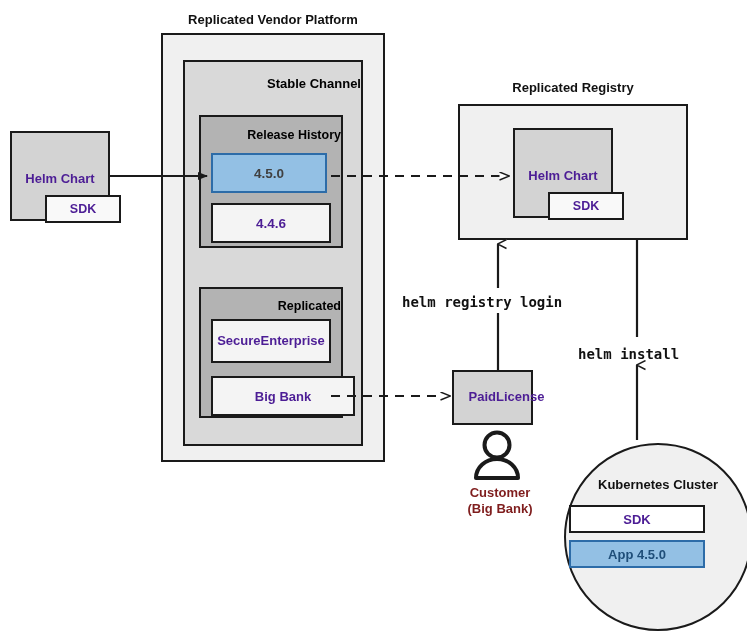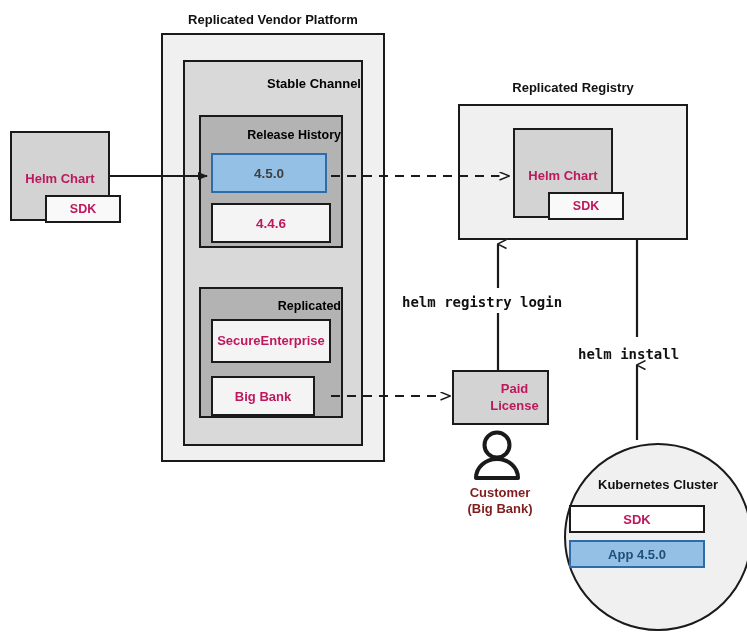--- a/index.html
+++ b/index.html
@@ -17,21 +17,21 @@
   }
   .box {
     position: absolute;
     box-sizing: border-box;
     border: 2px solid #1a1a1a;
     display: flex;
     align-items: center;
     justify-content: center;
     text-align: center;
     font-weight: bold;
-    color: #be185d;
+    color: #4c1d95;
   }
   .title-label {
     position: absolute;
     font-weight: bold;
     color: #111111;
     text-align: center;
     white-space: nowrap;
   }
   .container-title {
     position: absolute;
@@ -108,21 +108,21 @@
               background:#b3b3b3; border:2px solid #1a1a1a; box-sizing:border-box;">
     <div class="container-title" style="top:10px; font-size:12.5px;">Replicated</div>
   </div>
 
   <div class="box" style="left:211px; top:319px; width:120px; height:44px;
               background:#f4f4f4; font-size:13px; flex-direction:row; line-height:1.2;">
     <span>Secure</span>
     <span>Enterprise</span>
   </div>
 
-  <div class="box" style="left:211px; top:376px; width:104px; height:40px;
+  <div class="box" style="left:211px; top:376px; width:144px; height:40px;
               background:#f4f4f4; font-size:13px;">
     <span>Big Bank</span>
   </div>
 
   <div class="box" style="left:10px; top:131px; width:100px; height:90px;
               background:#d3d3d3; font-size:13px; align-items:flex-start; padding-top:38px;">
     <span>Helm Chart</span>
   </div>
   <div class="box" style="left:45px; top:195px; width:76px; height:28px;
               background:#f9f9f9; font-size:12.5px;">
@@ -134,22 +134,22 @@
 
   <div class="box" style="left:513px; top:128px; width:100px; height:90px;
               background:#d3d3d3; font-size:13px; align-items:flex-start; padding-top:38px;">
     <span>Helm Chart</span>
   </div>
   <div class="box" style="left:548px; top:192px; width:76px; height:28px;
               background:#f9f9f9; font-size:12.5px;">
     <span>SDK</span>
   </div>
 
-  <div class="box" style="left:452px; top:370px; width:97px; height:55px;
-              background:#d3d3d3; font-size:13px; flex-direction:column; line-height:1.25;padding-left:28px;">
+  <div class="box" style="left:452px; top:370px; width:81px; height:55px;
+              background:#d3d3d3; font-size:13px; line-height:1.25;padding-left:28px;">
     <span>Paid</span>
     <span>License</span>
   </div>
 
   <div class="plain-label" style="left:430px; top:485px; width:140px; font-size:13px;">
     <div>Customer</div>
     <div>(Big Bank)</div>
   </div>
 
   <div class="cluster-circle" style="left:564px; top:443px; width:188px; height:188px; background:#f0f0f0;">

